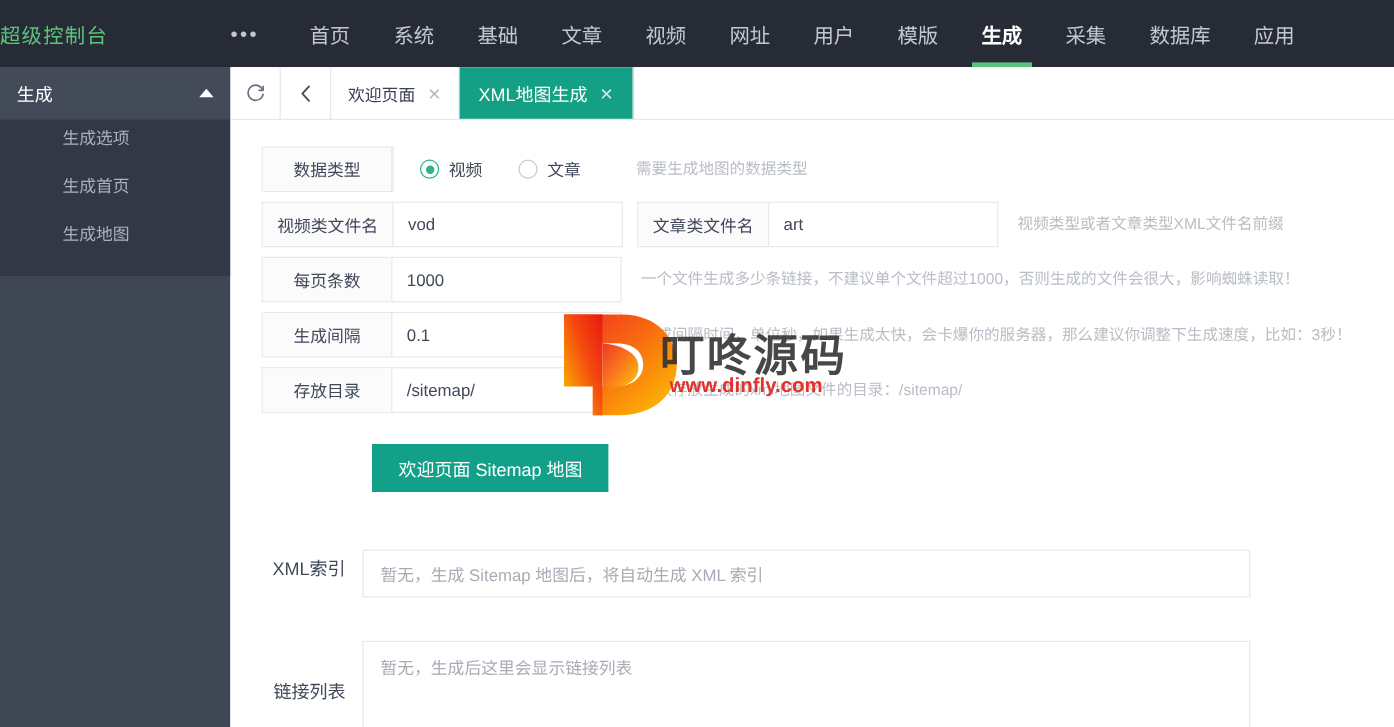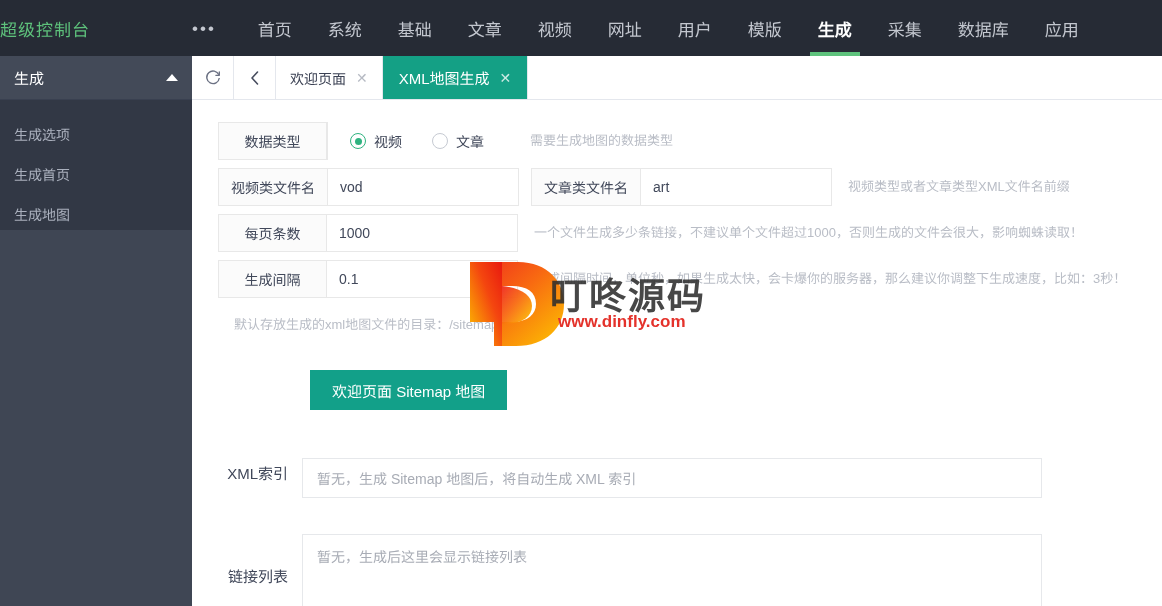--- a/index.html
+++ b/index.html
@@ -68,25 +68,26 @@
   .side-group-head .caret {
     margin-left: auto;
     width: 0; height: 0;
     border-left: 6px solid transparent;
     border-right: 6px solid transparent;
     border-bottom: 7px solid #ffffff;
   }
   .side-sub { background: #323845; padding: 4px 0 6px 0; }
   .side-item {
     height: 40px;
-    display: flex; align-items: flex-end;
+    display: flex; align-items: flex-start;
     padding-left: 14px;
     color: #aab0bd;
     font-size: 14px;
     cursor: pointer;
+    margin-left: 38px;
   }
 
   
   .tabbar {
     position: absolute; top: 56px; left: 192px;
     width: 970px; height: 44px;
     background: #ffffff;
     border-bottom: 1px solid #e4e7ed;
     display: flex; align-items: stretch;
   }
@@ -355,20 +356,24 @@
     <div class="form-row">
       <div class="ctrl">
         <div class="lbl">生成间隔</div>
         <input class="inp-wide" value="0.1" style="">
       </div>
       <div class="hint">生成间隔时间，单位秒，如果生成太快，会卡爆你的服务器，那么建议你调整下生成速度，比如：3秒！</div>
     </div>
 
     
     <div class="form-row">
+      <div class="ctrl">
+        <div class="lbl">存放目录</div>
+        <input class="inp-wide" value="/sitemap/" style="">
+      </div>
       <div class="hint">默认存放生成的xml地图文件的目录：/sitemap/</div>
     </div>
 
     
     <button class="gen-btn">欢迎页面 Sitemap 地图</button>
 
     <div style="height:24px"></div>
 
     
     <div class="out-row">

